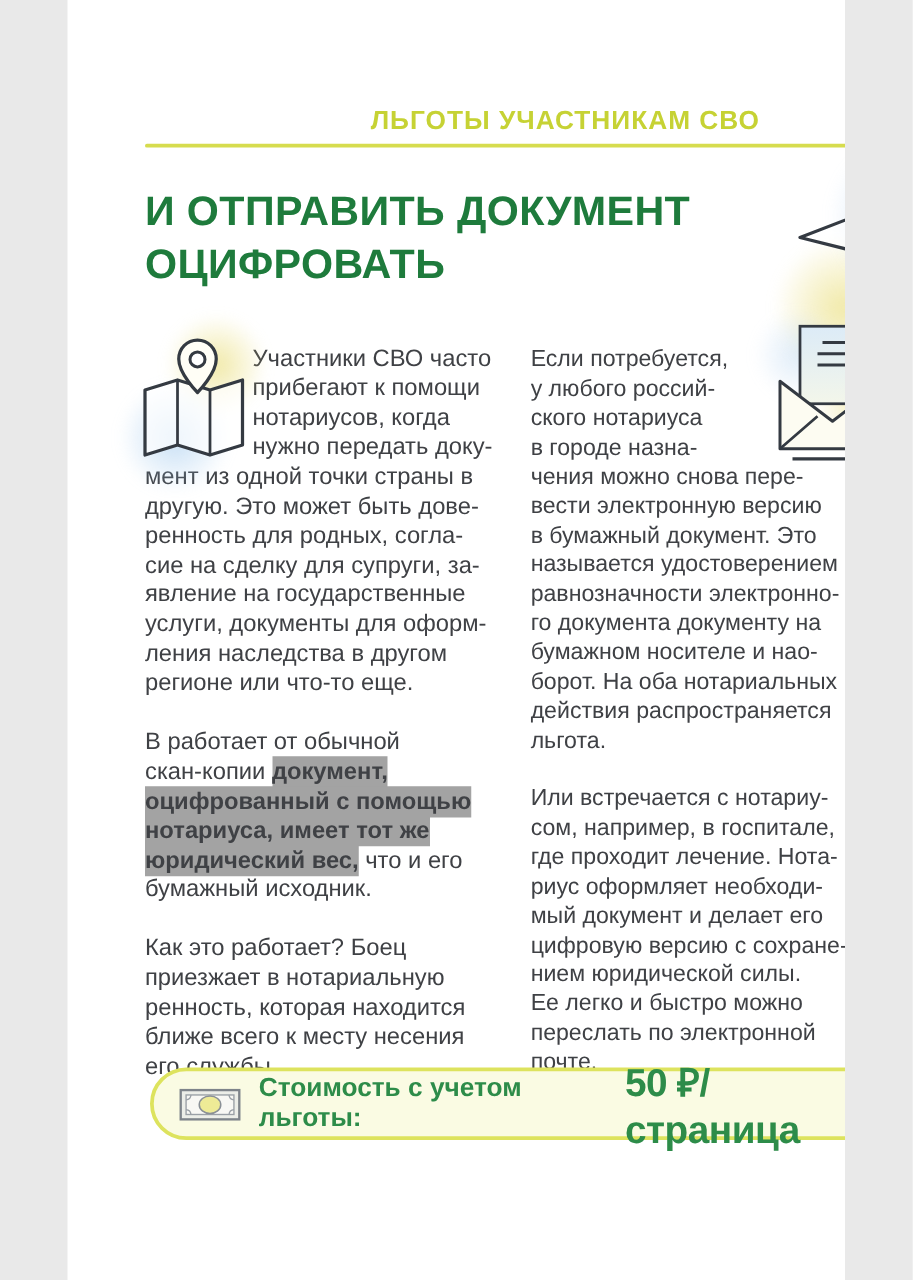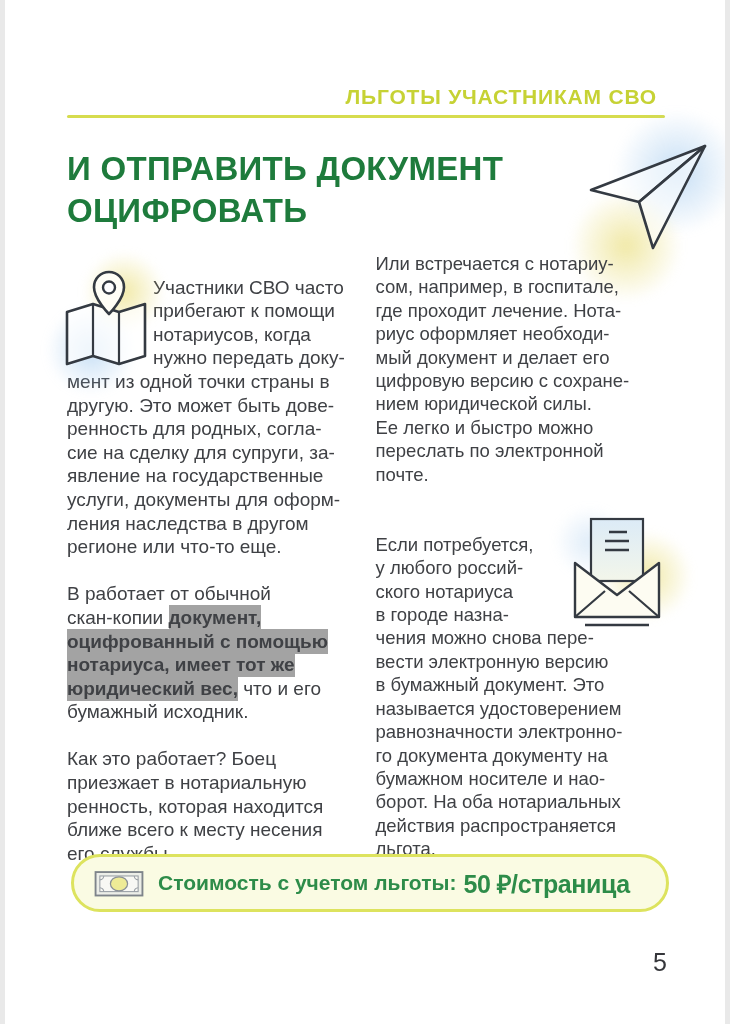--- a/index.html
+++ b/index.html
@@ -1,17 +1,17 @@
 <!DOCTYPE html>
 <html><head>
 <meta charset="utf-8">
 <style>
   html,body { margin:0; padding:0; background:#e9e9e9; }
   .page {
-    position:relative; width:720px; height:1024px; margin:0 auto;
+    position:relative; width:622px; height:1024px; margin:0 auto;
     background:#ffffff; overflow:hidden;
     font-family:"Liberation Sans", sans-serif;
   }
   
   .header-label {
     position:absolute; top:85px; right:68px;
     font-size:21px; font-weight:bold; letter-spacing:0.8px;
     color:#c6d234;
   }
   .header-rule {
@@ -49,21 +49,21 @@
   .env-float { float:right; width:114px; height:92px; margin:-18px 0 0 6px; position:relative; }
   .env-float svg { position:absolute; left:2px; top:0; z-index:1; }
   
   .callout {
     position:absolute; left:66px; top:854px; width:598px; height:58px;
     box-sizing:border-box; border:3px solid #dde35e; border-radius:32px;
     background:#fafbe3; display:flex; align-items:center; padding:16px 16px;
   }
   .callout .banknote { flex:0 0 auto; margin-left:4px; }
   .callout .label { font-weight:bold; font-size:21px; color:#2d8c49; margin-left:14px; }
-  .callout .value { font-weight:bold; font-size:25px; color:#2d8c49; margin-left:7px; letter-spacing:-0.4px; }
+  .callout .value { font-weight:bold; font-size:31px; color:#2d8c49; margin-left:7px; letter-spacing:-0.4px; }
   
   .page-number {
     position:absolute; left:638px; top:948px; width:34px; text-align:center;
     font-size:25px; font-weight:500; color:#35363a;
   }
 </style>
 </head>
 <body>
 
 <div class="page">
@@ -117,30 +117,20 @@
 юридический вес,</span><span> что и его
 бумажный исходник.</span></p>
       <p>Как это работает? Боец
 приезжает в нотариальную
 ренность, которая находится
 ближе всего к месту несения
 его службы.</p>
     </div>
 
     <div class="col right">
-      <p>Или встречается с нотариу-
-сом, например, в госпитале,
-где проходит лечение. Нота-
-риус оформляет необходи-
-мый документ и делает его
-цифровую версию с сохране-
-нием юридической силы.
-Ее легко и быстро можно
-переслать по электронной
-почте.</p>
       <p>
         <span class="env-float">
           <span class="blob yellow" style="left:42px; top:16px; width:92px; height:90px;"></span>
           <span class="blob blue2" style="left:-6px; top:-8px; width:74px; height:70px;"></span>
           <svg width="112" height="116" viewBox="0 0 112 116">
             <defs>
               <linearGradient id="lettergrad" x1="0" y1="0" x2="0" y2="1">
                 <stop offset="0" stop-color="#dcebf7"></stop>
                 <stop offset="1" stop-color="#f3f6ea"></stop>
               </linearGradient>
@@ -159,20 +149,30 @@
 вести электронную версию
 в бумажный документ. Это
 называется удостоверением
 равнозначности электронно-
 го документа документу на
 бумажном носителе и нао-
 борот. На оба нотариальных
 действия распространяется
 льгота.</span>
       </p>
+      <p>Или встречается с нотариу-
+сом, например, в госпитале,
+где проходит лечение. Нота-
+риус оформляет необходи-
+мый документ и делает его
+цифровую версию с сохране-
+нием юридической силы.
+Ее легко и быстро можно
+переслать по электронной
+почте.</p>
     </div>
   </div>
 
   <div class="callout">
     <svg class="banknote" width="50" height="34" viewBox="0 0 64 42">
       <rect x="2" y="7" width="60" height="30" fill="#eceee8" stroke="#7e848a" stroke-width="2.4"></rect>
       <rect x="7.5" y="12" width="49" height="20" fill="#f8f8f4" stroke="#9aa0a6" stroke-width="1.4"></rect>
       <path d="M7.5 17 A5.5 5.5 0 0 0 12.5 12 M51.5 12 A5.5 5.5 0 0 0 56.5 17 M7.5 27 A5.5 5.5 0 0 1 12.5 32 M51.5 32 A5.5 5.5 0 0 1 56.5 27" fill="none" stroke="#9aa0a6" stroke-width="1.4"></path>
       <ellipse cx="32" cy="22" rx="11" ry="9" fill="#eeeb96" stroke="#8a9096" stroke-width="1.6"></ellipse>
     </svg>

